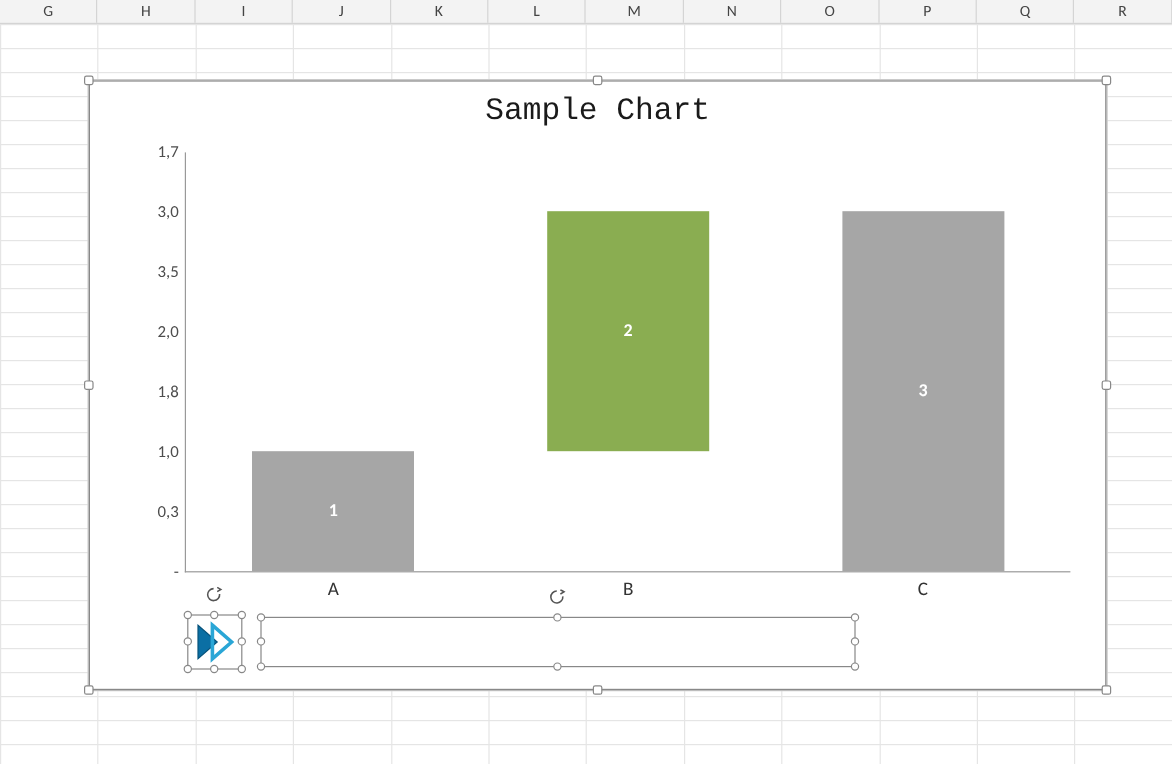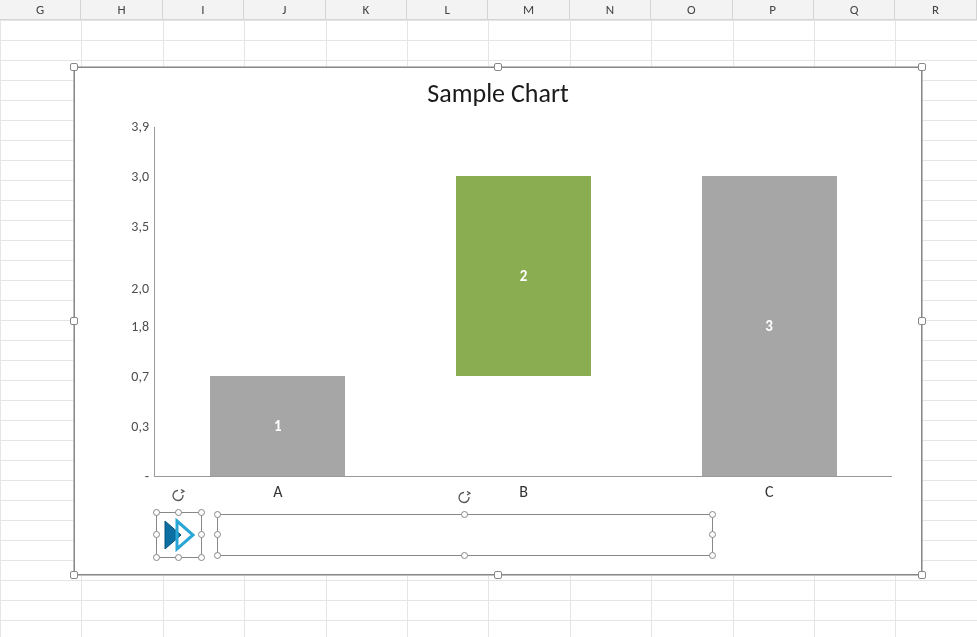--- a/index.html
+++ b/index.html
@@ -77,20 +77,21 @@
   .h-bm { left: 50%; margin-left: -4px; bottom: 2px; }
   .h-ml { left: 2px; top: 50%; margin-top: -4px; }
   .h-mr { right: 2px; top: 50%; margin-top: -4px; }
 
   .chart-title {
     position: absolute;
     top: 10px; left: 0; right: 0;
     text-align: center;
     font-size: 26px;
     color: #1a1a1a;
+    font-family: Liberation Mono, monospace;
   }
 
   .plot {
     position: absolute;
     left: 80px; top: 60px;
     right: 30px;
     height: 350px;
     border-left: 1px solid #999;
     border-bottom: 1px solid #999;
   }
@@ -249,26 +250,26 @@
       <div class="handle h-bl"></div>
       <div class="handle h-bm"></div>
       <div class="handle h-br"></div>
     </div>
 
     <div class="chart-title">Sample Chart</div>
 
     <div class="plot">
         <div class="tick-label" style="bottom: 0px; transform: translateY(50%);">-</div>
         <div class="tick-label" style="bottom: 50px; transform: translateY(50%);">0,3</div>
-        <div class="tick-label" style="bottom: 100px; transform: translateY(50%);">0,7</div>
+        <div class="tick-label" style="bottom: 100px; transform: translateY(50%);">1,0</div>
         <div class="tick-label" style="bottom: 150px; transform: translateY(50%);">1,8</div>
-        <div class="tick-label" style="bottom: 188px; transform: translateY(50%);">2,0</div>
+        <div class="tick-label" style="bottom: 200px; transform: translateY(50%);">2,0</div>
         <div class="tick-label" style="bottom: 250px; transform: translateY(50%);">3,5</div>
         <div class="tick-label" style="bottom: 300px; transform: translateY(50%);">3,0</div>
-        <div class="tick-label" style="bottom: 350px; transform: translateY(50%);">3,9</div>
+        <div class="tick-label" style="bottom: 350px; transform: translateY(50%);">1,7</div>
         <div class="bar" style="left: 55.275px; width: 135.117px; height: 100px; bottom: 0px; background: rgb(166, 166, 166);">
           <div class="dl">1</div>
         </div>
         <div class="cat-label" style="left: 122.833px;">A</div>
         <div class="bar" style="left: 300.942px; width: 135.117px; height: 200px; bottom: 100px; background: rgb(138, 173, 81);">
           <div class="dl">2</div>
         </div>
         <div class="cat-label" style="left: 368.5px;">B</div>
         <div class="bar" style="left: 546.608px; width: 135.117px; height: 300px; bottom: 0px; background: rgb(166, 166, 166);">
           <div class="dl">3</div>

